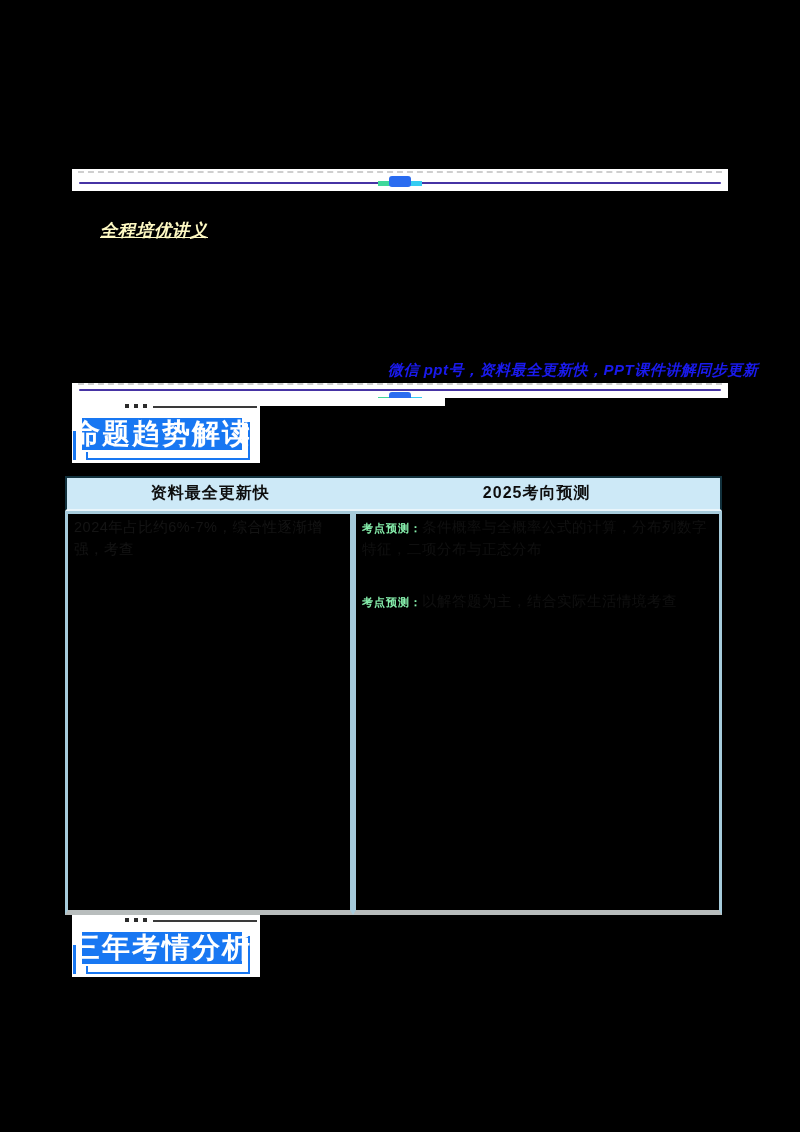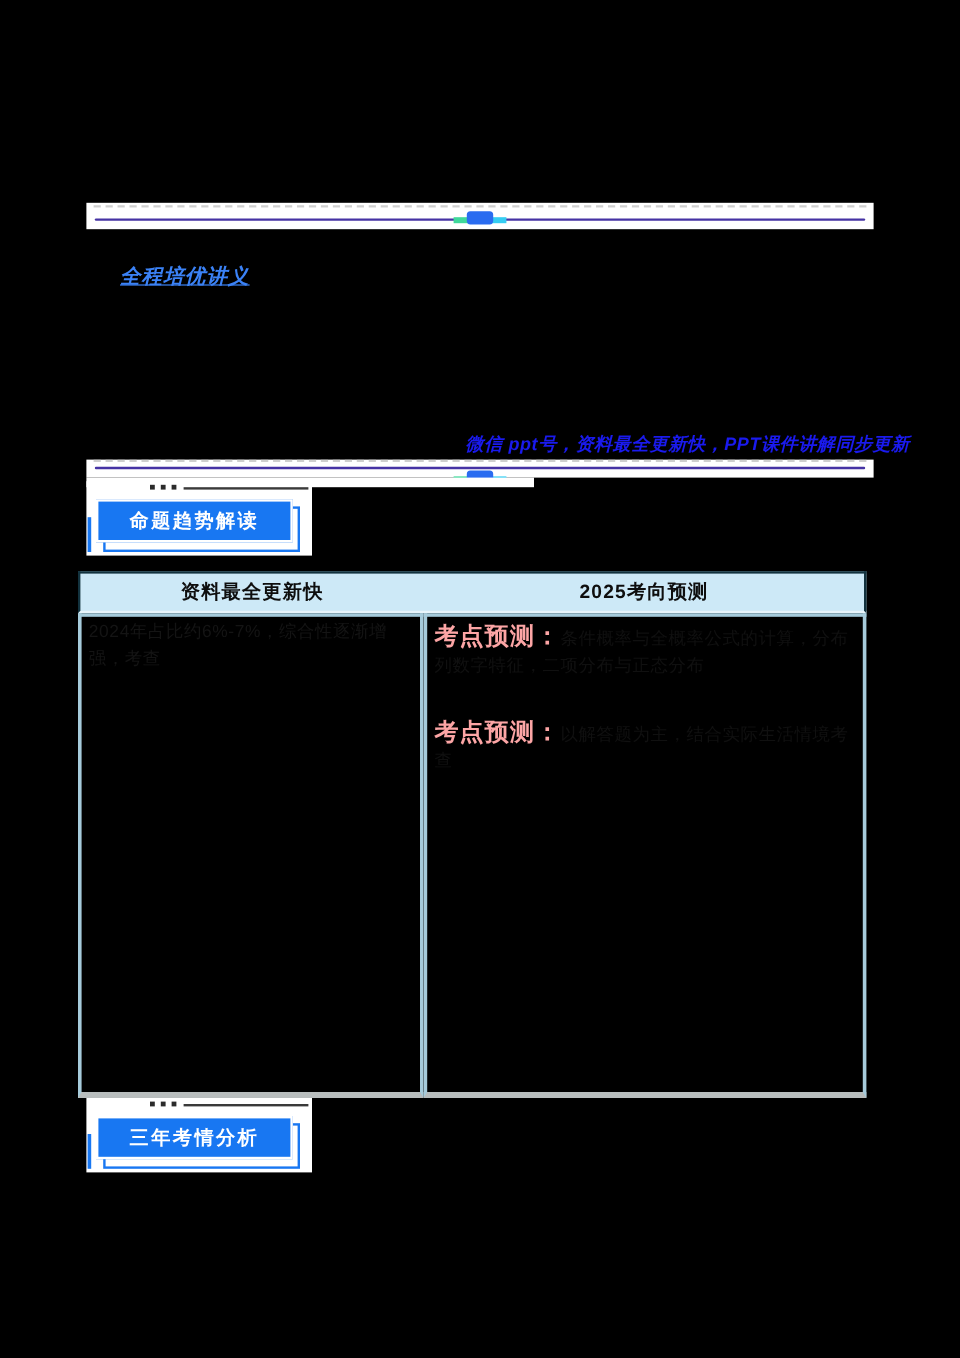--- a/index.html
+++ b/index.html
@@ -32,21 +32,21 @@
   .marker { position:absolute; width:44px; height:16px; }
   #band1 .marker { left:306px; top:3px; }
   #band2 .marker { left:306px; top:5px; }
   .marker .seg-green { position:absolute; left:0;  top:9px; width:20px; height:5px; background:#3fd89a; }
   .marker .seg-cyan  { position:absolute; left:24px; top:9px; width:20px; height:5px; background:#35cdf2; }
   .marker .seg-blue  { position:absolute; left:11px; top:4px; width:22px; height:11px; background:#2a6cf0; border-radius:3px; }
 
   
   #brand-wm {
     position:absolute; left:100px; top:219px;
-    color:#3b82f6; font-size:17px; font-weight:bold; font-style:italic;
+    color:#fef9c3; font-size:17px; font-weight:bold; font-style:italic;
     text-decoration:underline; letter-spacing:1px; white-space:nowrap;
   }
   #promo-wm {
     position:absolute; left:388px; top:361px;
     color:#1a1aee; font-size:15px; font-weight:bold; font-style:italic;
     white-space:nowrap; letter-spacing:0.5px;text-align:center;
   }
 
   
   .badge-wrap { position:absolute; width:188px; height:62px; background:#ffffff; }
@@ -58,21 +58,21 @@
   .badge-outline {
     position:absolute; left:14px; top:21px; width:160px; height:34px;
     border:2px solid #1877f2;
   }
   .badge-main {
     position:absolute; left:8px; top:15px; width:164px; height:36px;
     background:#1877f2; border:2px solid #ffffff; box-sizing:border-box;
     display:flex; align-items:center; justify-content:center;
   }
   .badge-main span {
-    color:#ffffff; font-size:16px; font-weight:bold; letter-spacing:2px;
+    color:#ffffff; font-size:28px; font-weight:bold; letter-spacing:2px;
     white-space:nowrap;
   }
   .badge-leftbar { position:absolute; left:1px; top:30px; width:3px; height:29px; background:#1877f2; }
 
   
   #analysis-table { position:absolute; left:65px; top:476px; width:657px; }
   .t-header {
     display:flex; height:31px; background:#cde9f7;
     border:2px solid #12323e; border-bottom:2px solid #e9f5fb;
     box-sizing:content-box;
@@ -90,21 +90,21 @@
     border-top:3px solid #a6cbdb; border-bottom:5px solid #b8bdbd;
     padding:3px 6px 6px 6px; overflow:hidden;
   }
   .col-left { width:288px; }
   .col-right { width:369px; }
   .cell-text {
     font-size:14.5px; line-height:1.5; color:#141414;
     letter-spacing:0.5px;
   }
   .pred-item { margin-bottom:30px; }
-  .pred-label { color:#fca5a5; font-weight:bold; font-size:20px; letter-spacing:1px; }
+  .pred-label { color:#86efac; font-weight:bold; font-size:11px; letter-spacing:1px; }
   .pred-text { color:#101010; font-size:14.5px; line-height:1.5; letter-spacing:0.5px; }
 </style>
 </head>
 <body>
 
 <div class="band" id="band1">
   <div class="dash-row"></div>
   <div class="hline"></div>
   <div class="marker">
     <i class="seg-green"></i>

